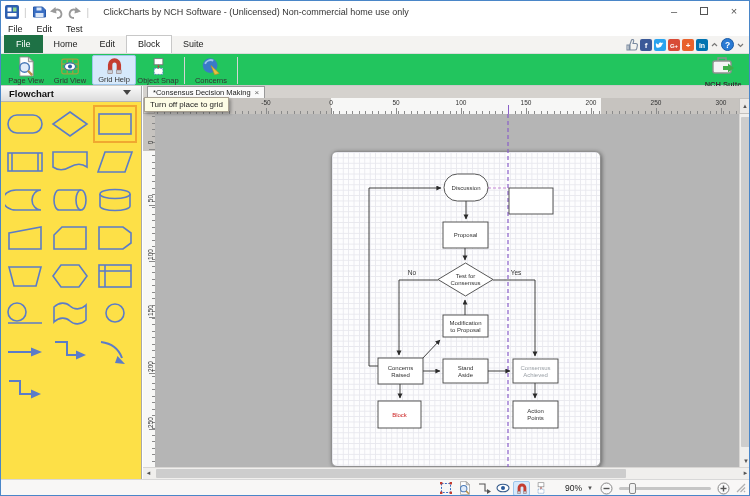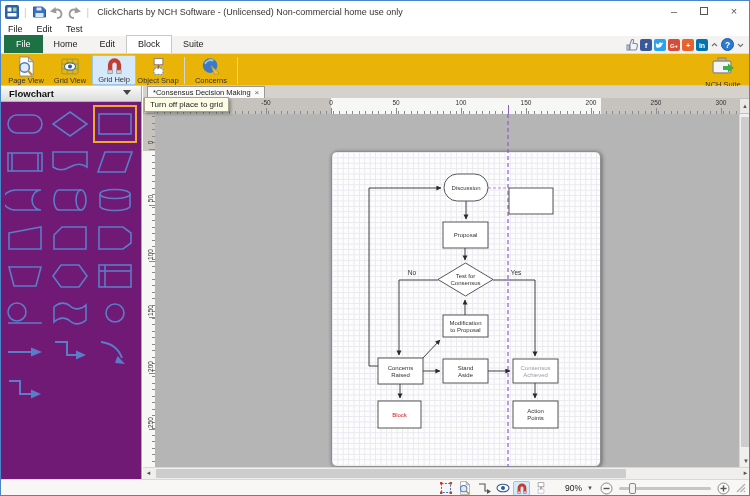--- a/index.html
+++ b/index.html
@@ -6,53 +6,53 @@
   html,body { width:750px; height:496px; overflow:hidden; background:#888;
     font-family:"Liberation Sans", sans-serif; }
   #window { position:relative; width:750px; height:496px; background:#fff;
     border:1px solid #4a86c8; overflow:hidden; }
 
   
   .titlebar { position:absolute; left:0; top:0; width:748px; height:22px; background:#fff;
     display:flex; align-items:center; padding-left:4px; }
   .titlebar .ticons { display:flex; align-items:center; gap:3px; }
   .tsep { color:#c8c8c8; font-size:10px; margin:0 2px; }
-  .title-text { font-size:9px; color:#333; margin-left:6px; white-space:nowrap; }
+  .title-text { font-size:9px; color:#333; margin-left:12px; white-space:nowrap; }
   .wctrls { position:absolute; right:0; top:0; height:22px; display:flex; }
   .wctrl { width:30px; height:22px; text-align:center; line-height:20px; font-size:11px; color:#555; }
   .wctrl .maxbox { display:inline-block; width:8px; height:8px; border:1px solid #555; margin-top:6px; }
 
   
   .menubar { position:absolute; left:0; top:22px; width:748px; height:13px; background:#fff;
     display:flex; gap:14px; padding-left:7px; }
   .menu-item { font-size:9px; color:#222; line-height:13px; }
 
   
   .tabsrow { position:absolute; left:0; top:35px; width:748px; height:18px; background:#f4f3f1;
     border-bottom:1px solid #dcdcdc; display:flex; align-items:flex-end; }
   .rtab { font-size:9px; color:#222; padding:0 11px; height:18px; line-height:18px; }
   .rtab.file { background:#1e7145; color:#fff; height:18px; margin-left:3px; padding:0 12px; }
   .rtab.active { background:#fff; border:1px solid #c8c8c8; border-bottom:none; height:18px; line-height:17px; }
   .social-row { position:absolute; right:4px; top:2px; display:flex; align-items:center; gap:2px; }
 
   
-  .toolbar { position:absolute; left:0; top:53px; width:748px; height:32px; background:#eab308;
+  .toolbar { position:absolute; left:0; top:53px; width:748px; height:32px; background:#22c55e;
     border-bottom:1px solid #c9c9c9; display:flex; align-items:center; padding:1px 0 0 3px; }
   .tbtn { width:44px; height:30px; display:flex; flex-direction:column; align-items:center;
     justify-content:flex-start; border:1px solid transparent; border-radius:2px; }
   .tbtn .ticon { height:20px; display:flex; align-items:center; }
   .tbtn .tlabel { font-size:7.5px; color:#333; white-space:nowrap; }
   .tbtn.active { background:#d6e9fb; border-color:#9ec6ea; }
   .tbsep { width:1px; height:27px; background:#d5d5d5; margin:1px 4px 0 4px; }
   .suite-btn { position:absolute; right:3px; top:54px; width:46px; height:30px; display:flex;
     flex-direction:column; align-items:center; }
-  .suite-btn .tlabel { font-size:7.5px; color:#333; }
-
-  
-  .sidebar { position:absolute; left:0; top:85px; width:141px; height:393px; background:#701a75;
+  .suite-btn .tlabel { font-size:7.5px; color:#333;font-weight:bold; }
+
+  
+  .sidebar { position:absolute; left:0; top:85px; width:141px; height:393px; background:#fde047;
     border-right:1px solid #a8a8a8; }
   .sidebar-header { height:16px; background:linear-gradient(#fafafa,#dcdcdc);
     border-bottom:1px solid #b4b4b4; position:relative; }
   .sidebar-header .shtitle { font-size:9.5px; font-weight:bold; color:#111; margin-left:8px; line-height:15px; }
   .sidebar-header .caret { position:absolute; right:10px; top:4px; width:0; height:0;
     border-left:4px solid transparent; border-right:4px solid transparent; border-top:5px solid #444; }
   .palette { display:grid; grid-template-columns:repeat(3,45px); padding:3px 0 0 2px; }
   .pcell { width:44px; height:38px; display:flex; align-items:center; justify-content:center; border:2px solid transparent; }
   .pcell.selected { border-color:#f0a830; }
 

